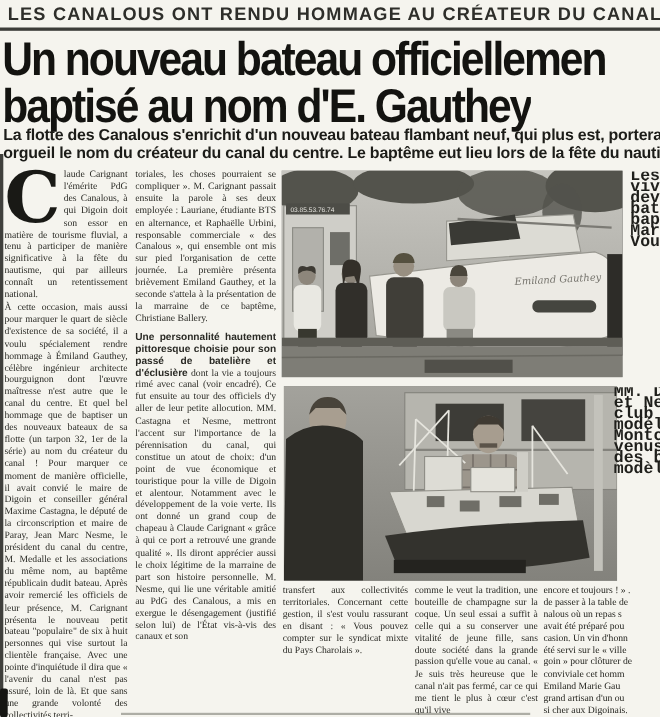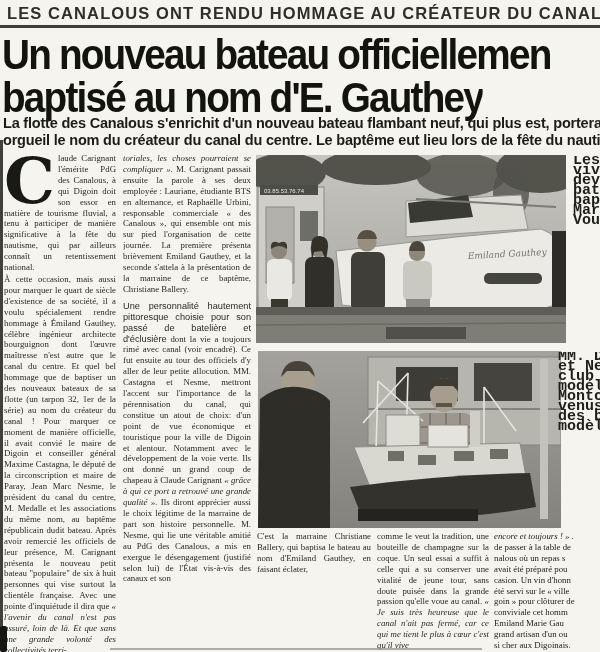--- a/index.html
+++ b/index.html
@@ -37,22 +37,22 @@
     top:153px;height:499px;overflow:hidden;
     font-size:8.8px;line-height:10.9px;text-align:justify;color:#2a2a25;
   }
   .col p{margin:0;}
   .col p + p{margin-top:1px;}
   .dropcap{
     float:left;font-size:64px;line-height:52px;height:52px;
     font-weight:bold;color:#191915;margin:2px 3px 0 0;
     font-family:"DejaVu Serif", serif;
   }
-  .q{font-style:italic;}
-  .lead{font-family:"Liberation Sans", sans-serif;font-weight:normal;font-size:9.2px;}
+  .q{}
+  .lead{font-family:"Liberation Sans", sans-serif;font-weight:bold;font-size:9.2px;}
   .para-gap{margin-top:6px !important;}
   .col1{left:4px;width:112px;}
   .col2{left:123px;width:128px;}
   .col3{left:257px;top:531px;height:121px;width:114px;}
   .col4{left:377px;top:531px;height:121px;width:112px;}
   .col5{left:494px;top:531px;width:120px;height:121px;overflow:hidden;}
   .col5 .ln{white-space:nowrap;line-height:10.9px;font-size:8.8px;}
   
   .caption{
     font-family:Liberation Mono, monospace;font-weight:bold;
@@ -238,25 +238,25 @@
   <div>et Nesme</div>
   <div>club voile</div>
   <div>modélism</div>
   <div>Montceau</div>
   <div>venus exp</div>
   <div>des batea</div>
   <div>modèles r</div>
 </div>
 
 <div class="abs col col3">
-  <p><span>C'est la marraine Christiane Ballery, qui baptisa le bateau au nom d'Emiland Gauthey, en faisant éclater,</span></p>
+  <p><span>transfert aux collectivités territoriales. Concernant cette gestion, il s'est voulu rassurant en disant : </span><span class="q">« Vous pouvez compter sur le syndicat mixte du Pays Charolais ».</span></p>
 </div>
 
 <div class="abs col col4">
-  <p><span>comme le veut la tradition, une bouteille de champagne sur la coque. Un seul essai a suffit à celle qui a su conserver une vitalité de jeune tour, sans doute puisée dans la grande passion qu'elle voue au canal. </span><span class="q">« Je suis très heureuse que le canal n'ait pas fermé, car ce qui me tient le plus à cœur c'est qu'il vive</span></p>
+  <p><span>comme le veut la tradition, une bouteille de champagne sur la coque. Un seul essai a suffit à celle qui a su conserver une vitalité de jeune fille, sans doute société dans la grande passion qu'elle voue au canal. </span><span class="q">« Je suis très heureuse que le canal n'ait pas fermé, car ce qui me tient le plus à cœur c'est qu'il vive</span></p>
 </div>
 
 <div class="abs col5">
   <div class="ln q">encore et toujours ! » .</div>
   <div class="ln">de passer à la table de</div>
   <div class="ln">nalous où un repas s</div>
   <div class="ln">avait été préparé pou</div>
   <div class="ln">casion. Un vin d'honn</div>
   <div class="ln">été servi sur le « ville</div>
   <div class="ln">goin » pour clôturer de</div>

